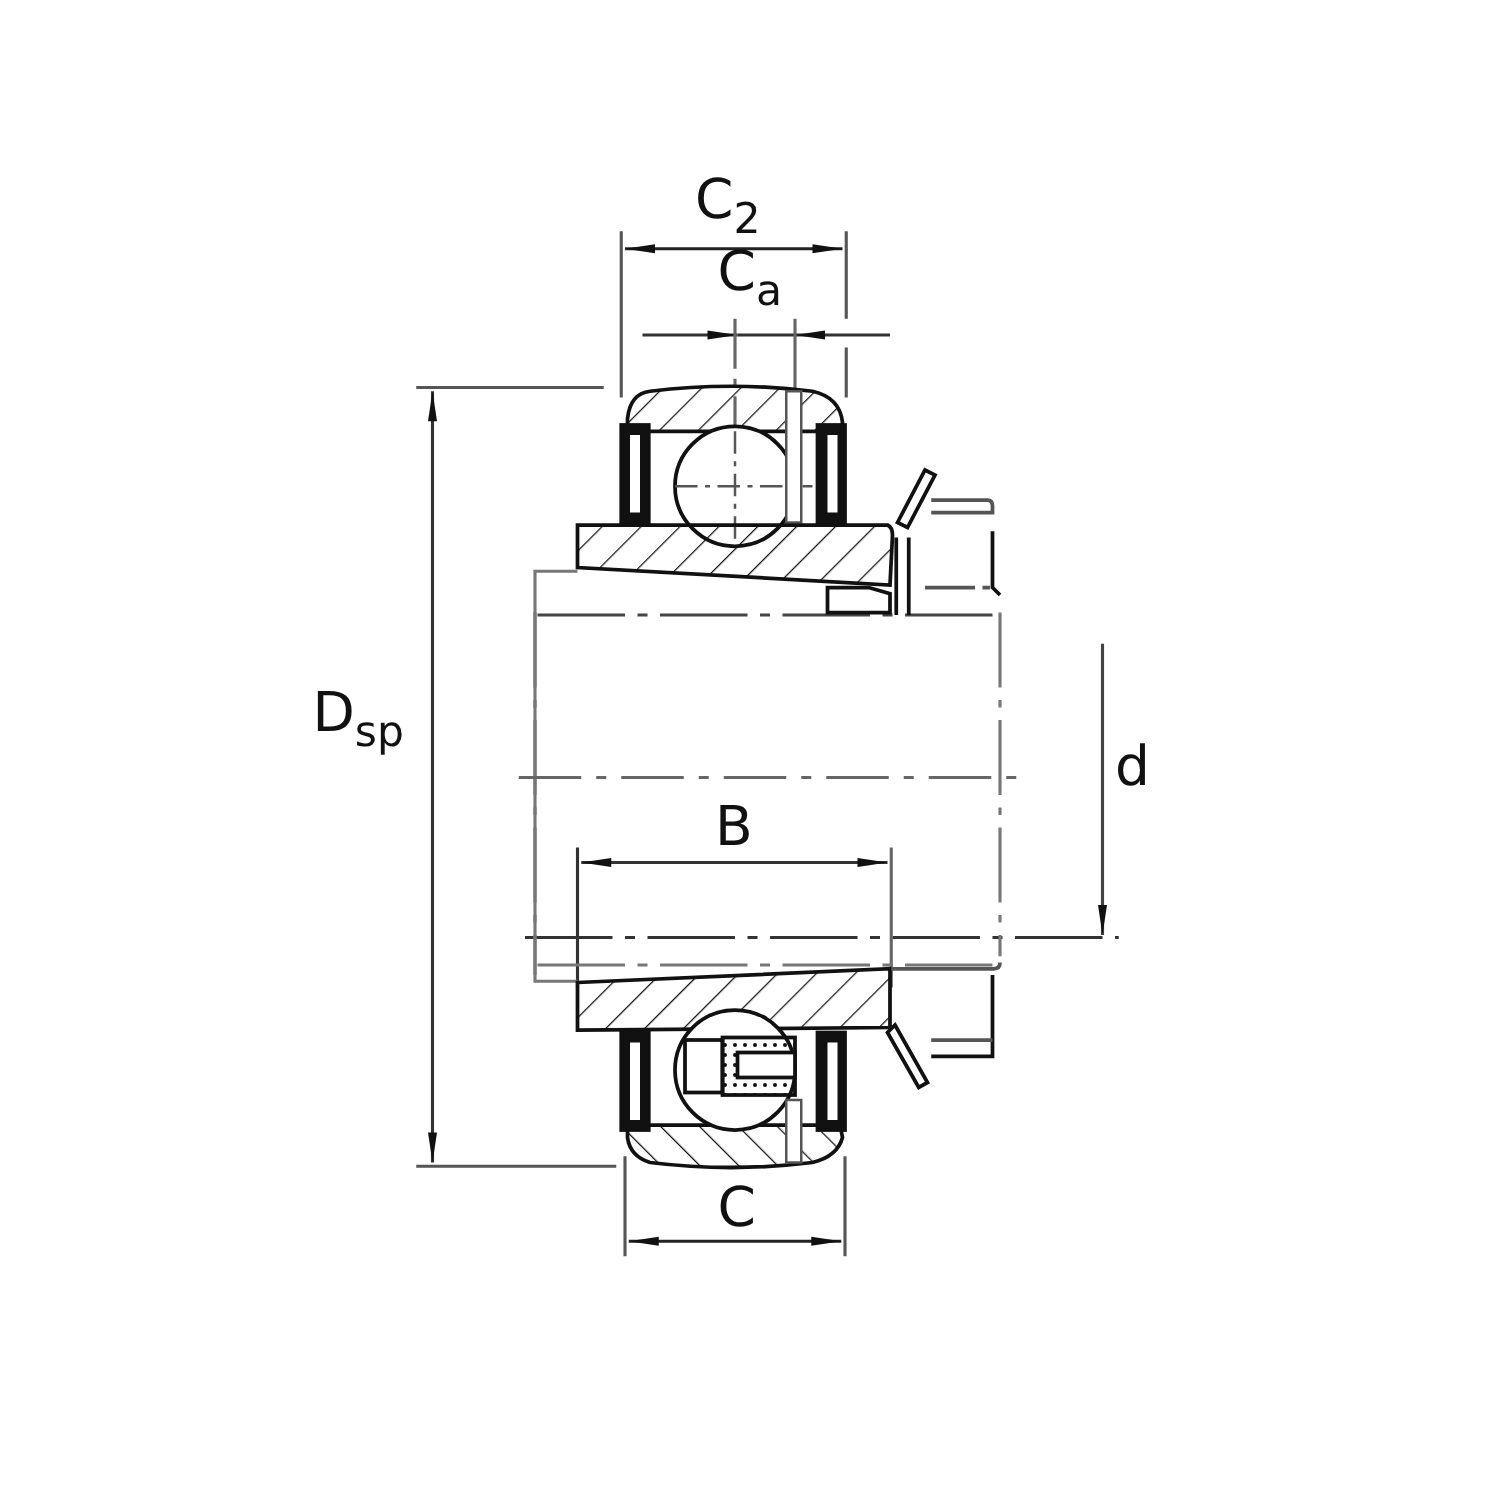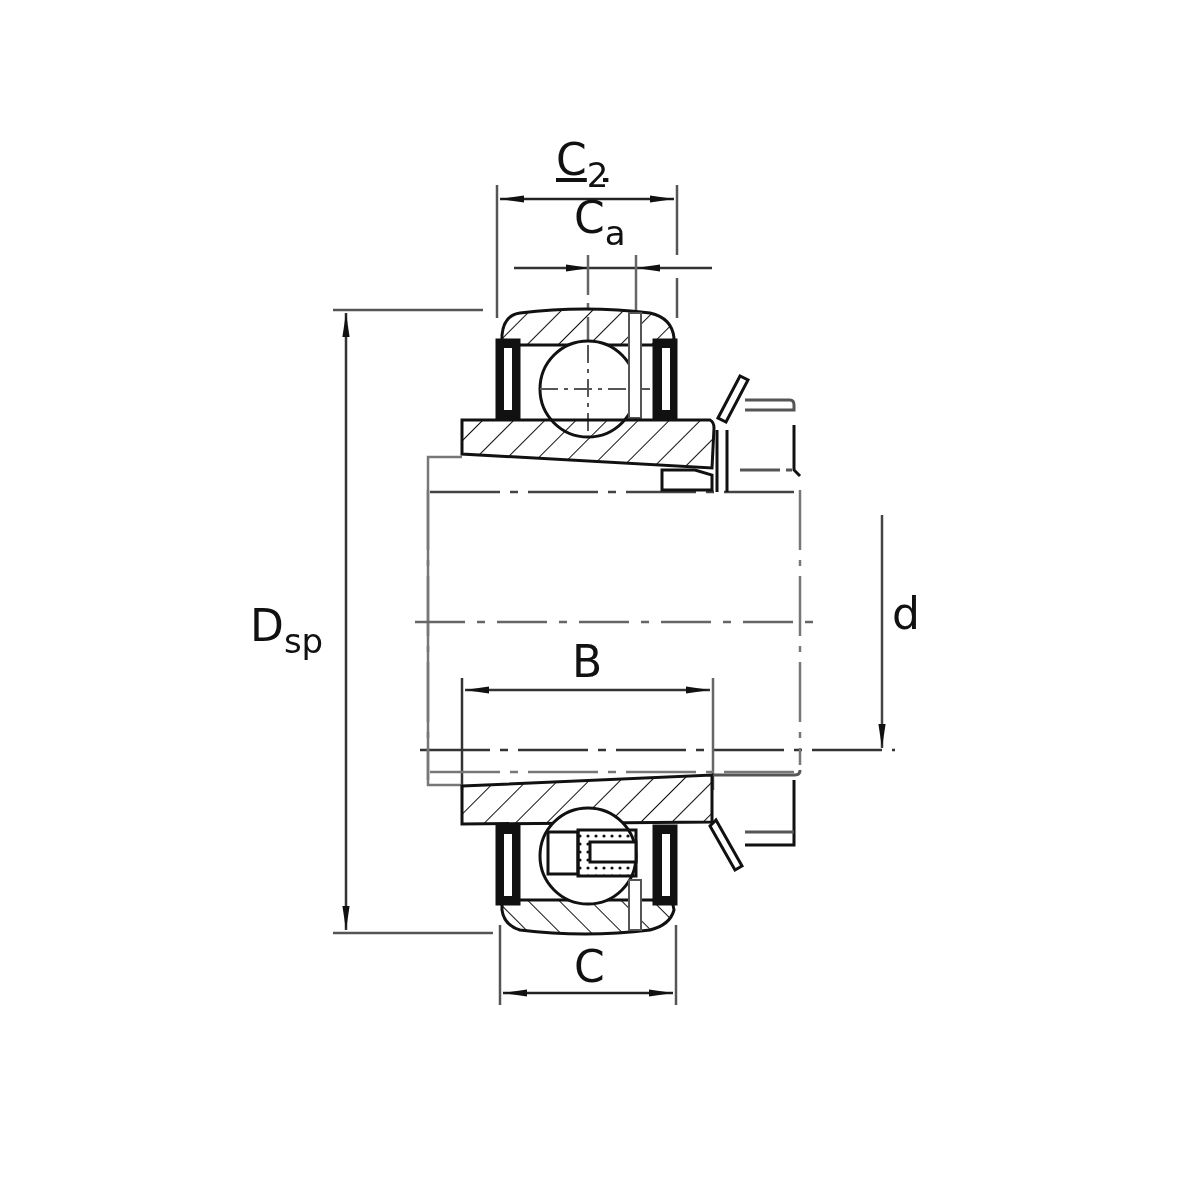--- a/index.html
+++ b/index.html
@@ -121,27 +121,27 @@
     <rect x="629" y="880" width="12" height="50" fill="#fff" stroke="#555" stroke-width="2"></rect>
 
     <path d="M716,820 L742,866 L735,870 L710,826 Z" fill="#fff"></path>
 
     <path d="M794,780 L794,845 L745,845"></path>
     <line x1="745" y1="832" x2="794" y2="832" stroke="#555"></line>
     <path d="M713,775 L795,775 Q800,775 800,770" stroke="#555"></path>
   </g>
 </svg>
 
-<div class="lbl" style="left:556px; top:138px;text-decoration:underline;">
+<div class="lbl" style="left:556px; top:138px;">
   <span>C</span><sub>2</sub>
 </div>
 <div class="lbl" style="left:574px; top:196px;">
   <span>C</span><sub>a</sub>
 </div>
-<div class="lbl" style="left:250px; top:604px;">
+<div class="lbl" style="left:250px; top:549px;">
   <span>D</span><sub>sp</sub>
 </div>
 <div class="lbl" style="left:572px; top:640px;">
   <span>B</span>
 </div>
 <div class="lbl" style="left:892px; top:592px;">
   <span>d</span>
 </div>
 <div class="lbl" style="left:574px; top:945px;">
   <span>C</span>

